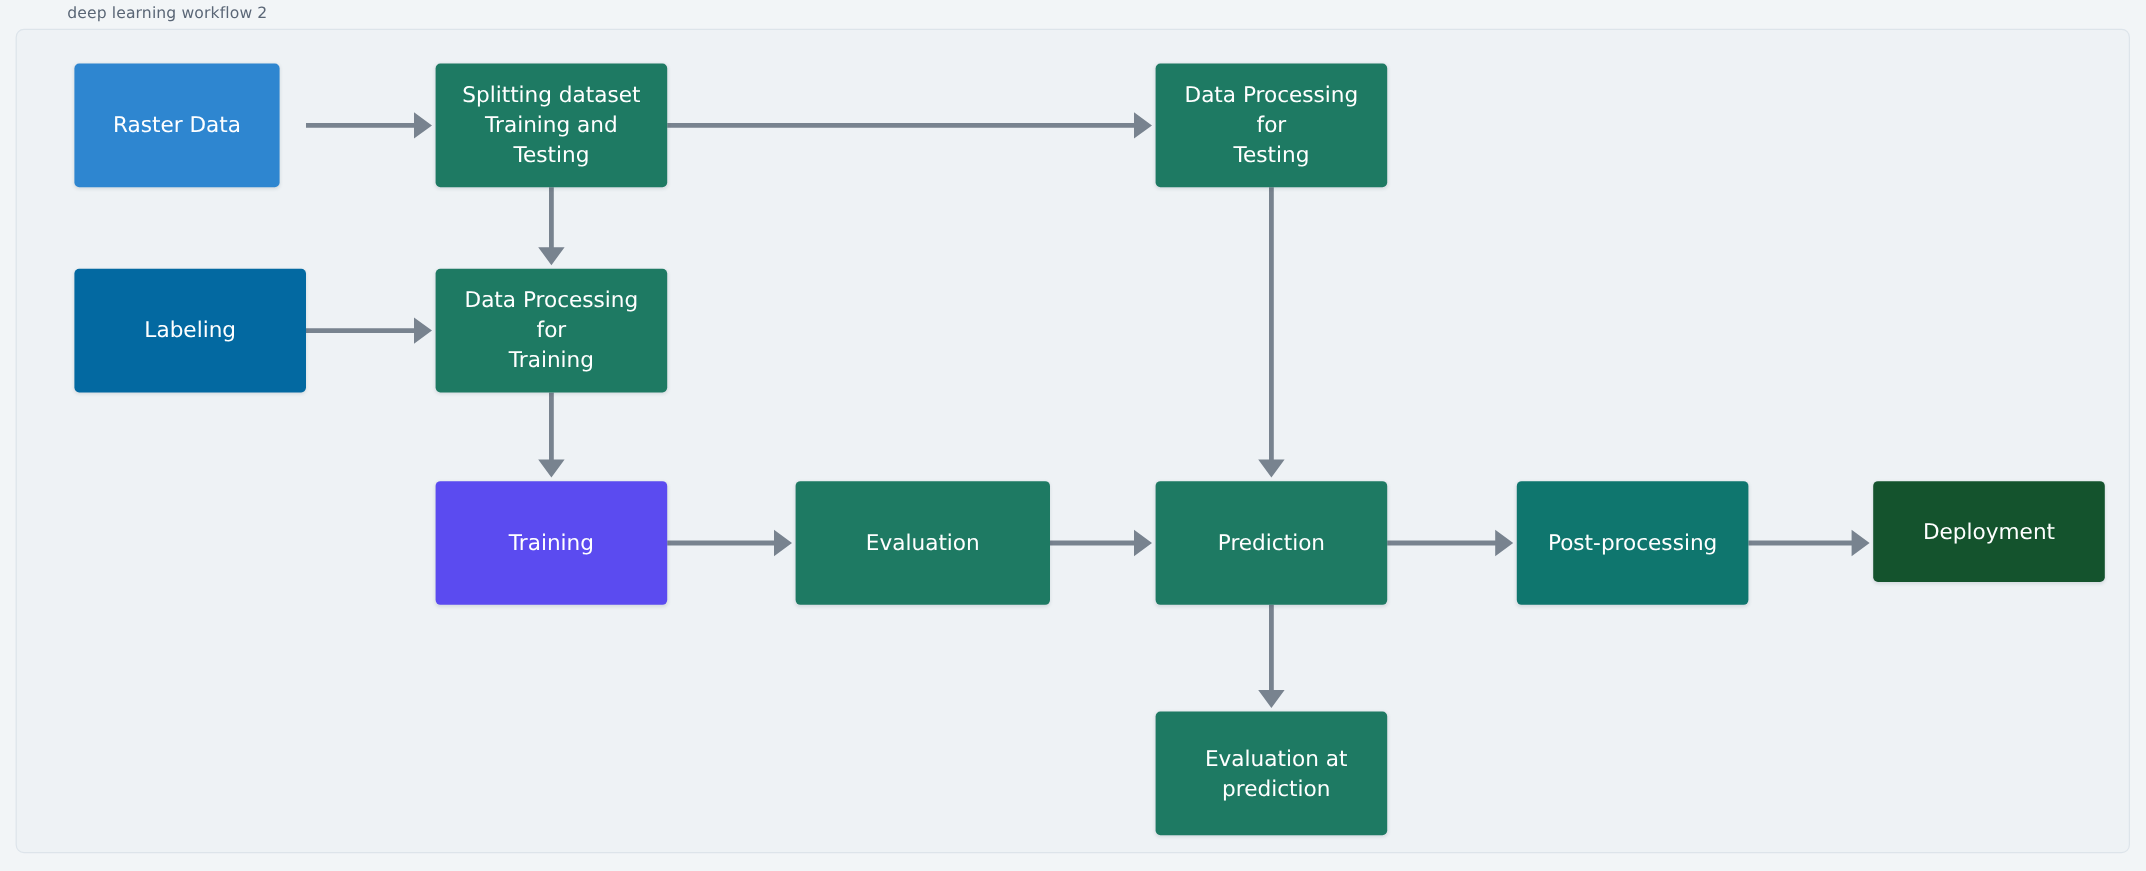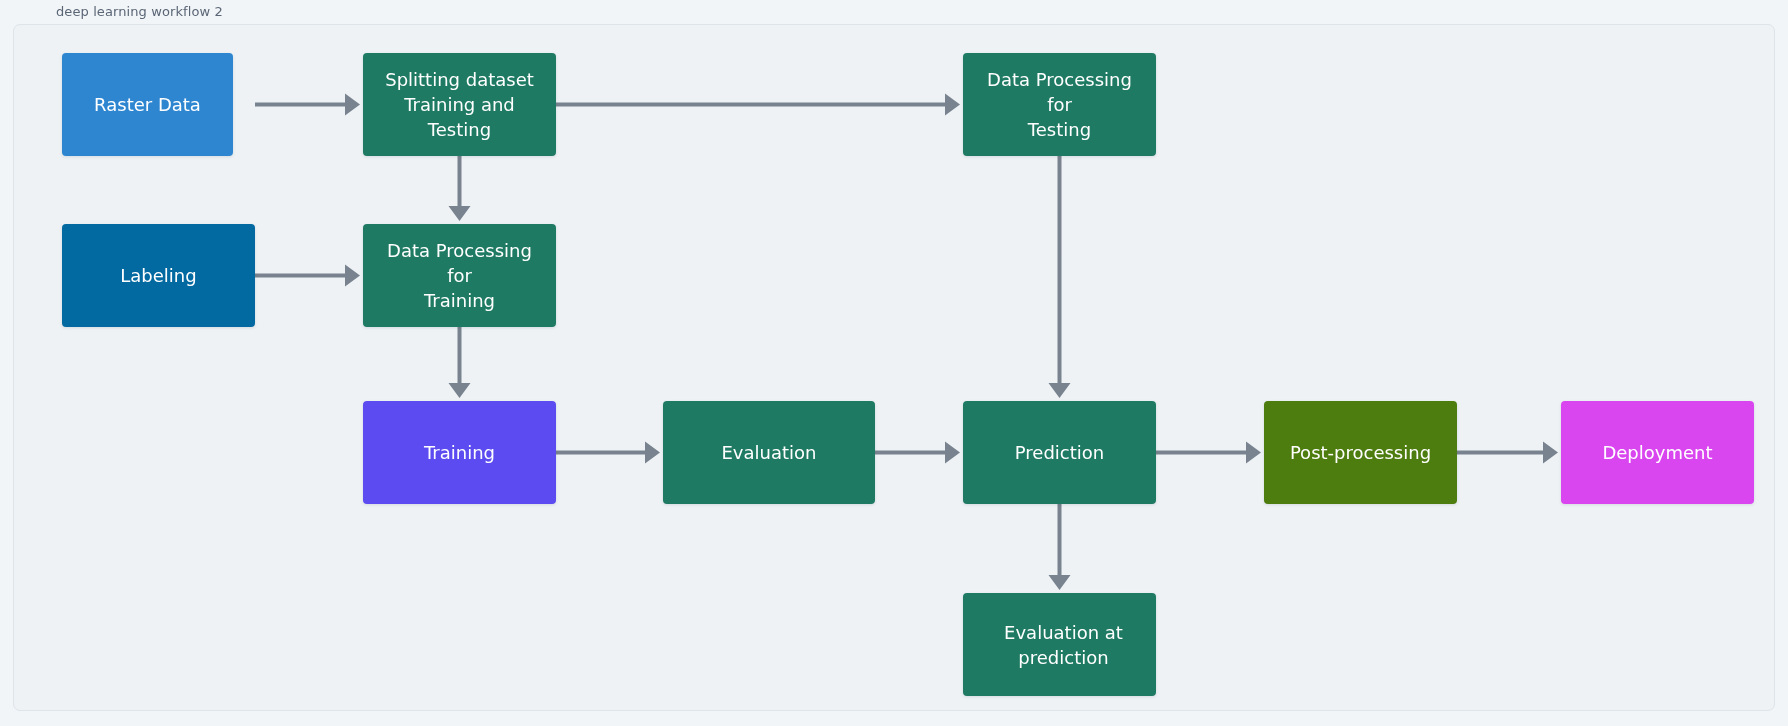--- a/index.html
+++ b/index.html
@@ -126,24 +126,24 @@
         </div>
         <div class="node" style="left: 349px; top: 376px; width: 193px; height: 103px; background: rgb(91, 75, 240);">
           <span class="label">Training</span>
         </div>
         <div class="node" style="left: 649px; top: 376px; width: 212px; height: 103px; background: rgb(30, 122, 99);">
           <span class="label">Evaluation</span>
         </div>
         <div class="node" style="left: 949px; top: 376px; width: 193px; height: 103px; background: rgb(30, 122, 99);">
           <span class="label">Prediction</span>
         </div>
-        <div class="node" style="left: 1250px; top: 376px; width: 193px; height: 103px; background: #4d7c0f;">
+        <div class="node" style="left: 1250px; top: 376px; width: 193px; height: 103px; background: #0f766e;">
           <span class="label">Post-processing</span>
         </div>
-        <div class="node" style="left: 1547px; top: 376px; width: 193px; height: 103px; background: #d946ef;">
+        <div class="node" style="left: 1547px; top: 376px; width: 193px; height: 84px; background: #14532d;">
           <span class="label">Deployment</span>
         </div>
         <div class="node" style="left: 949px; top: 568px; width: 193px; height: 103px; background: rgb(30, 122, 99); padding-left: 18px;">
           <span class="label">Evaluation at
 prediction</span>
         </div>
       </div>
 
   </div>
 </div>

